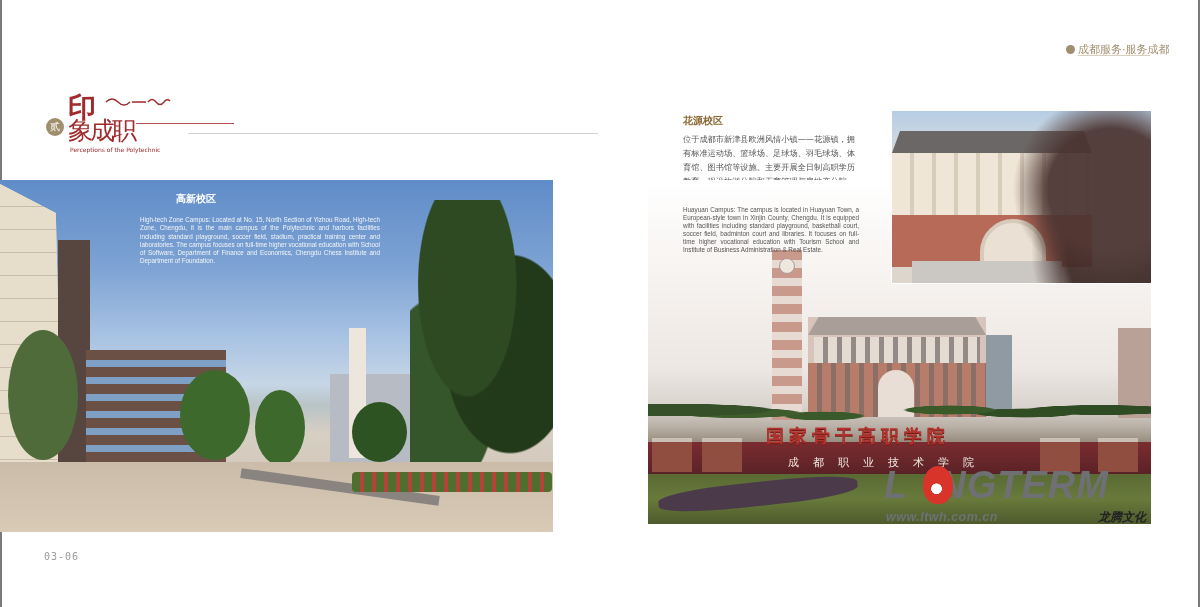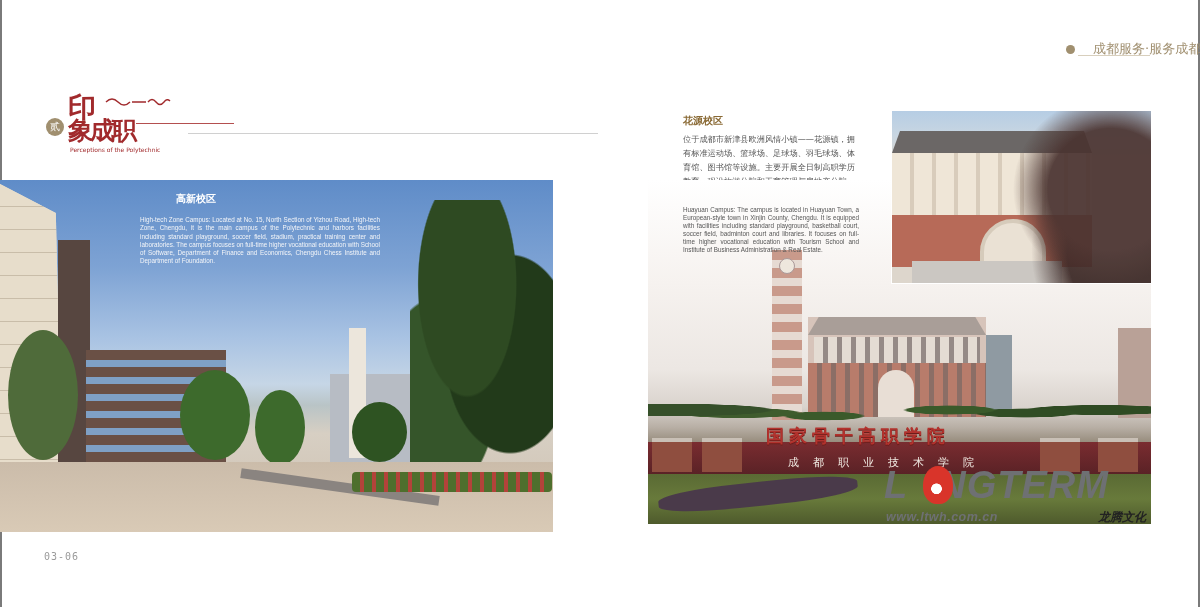--- a/index.html
+++ b/index.html
@@ -9,30 +9,30 @@
   .page-border-left { position: absolute; left: 0; top: 0; width: 2px; height: 607px; background: #7a7a7a; }
   .page-border-right { position: absolute; right: 0; top: 0; width: 2px; height: 607px; background: #7a7a7a; }
 
   
   .section-header { position: absolute; left: 46px; top: 92px; width: 510px; height: 70px; }
   .section-badge { position: absolute; left: 0; top: 26px; width: 18px; height: 18px; border-radius: 50%;
     background: #a08f6f; color: #fff; font-size: 10px; line-height: 18px; text-align: center; }
   .cloud-ornament { position: absolute; left: 56px; top: 2px; width: 80px; height: 14px; }
   .title-cn-1 { position: absolute; left: 22px; top: 2px; font-family: "DejaVu Serif", serif; font-weight: bold;
     color: #a12a2c; font-size: 28px; line-height: 28px; letter-spacing: -2px; }
-  .title-cn-2 { position: absolute; left: 22px; top: 26px; font-family: "DejaVu Serif", serif; font-weight: bold;
+  .title-cn-2 { position: absolute; left: 22px; top: 26px; font-family: "DejaVu Serif", serif; font-weight: normal;
     color: #a12a2c; font-size: 25px; line-height: 26px; letter-spacing: -3px; }
   .title-en { position: absolute; left: 24px; top: 54px; font-size: 6px; color: #a12a2c; white-space: nowrap; }
   .title-line-red { position: absolute; left: 90px; top: 31px; width: 98px; height: 1px; background: #b44f4f; }
   .title-line-gray { position: absolute; left: 142px; top: 41px; width: 410px; height: 1px; background: #d0d0d0; }
 
   
   .brand-mark { position: absolute; left: 1066px; top: 42px; height: 14px; display: flex; align-items: center; gap: 3px; }
   .brand-circle { width: 9px; height: 9px; border-radius: 50%; background: #a08f6f; }
-  .brand-text { font-size: 13px; color: #a08f6f; letter-spacing: 0; white-space: nowrap; margin-left: 15px; }
+  .brand-text { font-size: 11px; color: #a08f6f; letter-spacing: 0; white-space: nowrap; }
   .brand-sub { position: absolute; left: 1078px; top: 55px; width: 72px; height: 1px; background: #d8cfbd; }
 
   
   .photo-left { position: absolute; left: 0; top: 180px; width: 553px; height: 352px; overflow: hidden;
     background: linear-gradient(180deg, #5f8cc8 0%, #7ea3d4 25%, #a9c3e3 45%, #c6d6e6 58%, #b9c4c6 64%, #d7cfc3 72%, #cdbfae 100%); }
   .pl-building-left { position: absolute; left: 0; top: 4px; width: 62px; height: 290px;
     background: repeating-linear-gradient(180deg, #e7ddcb 0 22px, #c9bda9 22px 23px), #e4dac7; clip-path: polygon(0 0, 90% 10%, 100% 100%, 0 100%); }
   .pl-building-dark { position: absolute; left: 58px; top: 60px; width: 32px; height: 230px; background: #574640; }
   .pl-building-mid { position: absolute; left: 86px; top: 170px; width: 140px; height: 120px;
     background: repeating-linear-gradient(180deg, #6a5045 0 10px, #7fa0c5 10px 17px); }

